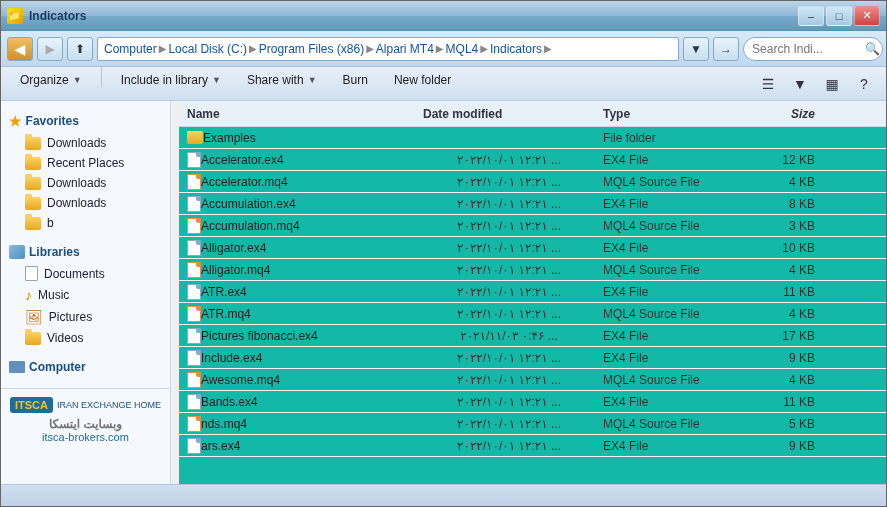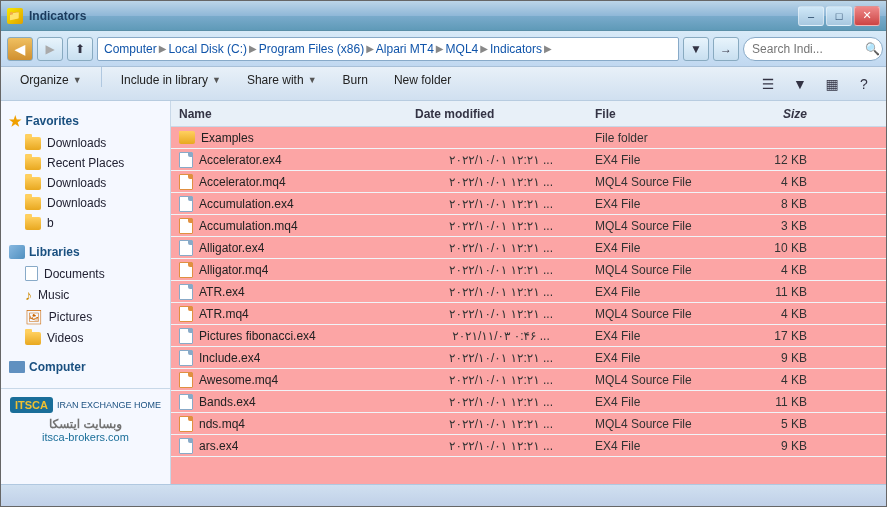--- a/index.html
+++ b/index.html
@@ -264,21 +264,22 @@
     }
     .music-icon { color: #cc8800; font-size: 14px; }
     .pic-icon { color: #cc6600; font-size: 14px; }
 
     
     .file-area {
       flex: 1;
       display: flex;
       flex-direction: column;
       overflow: hidden;
-      background: #fca5a5;
+      background: #14b8a6;
+      margin-left: 8px;
     }
     .file-list-header {
       height: 26px;
       background: #e8f0f8;
       border-bottom: 1px solid #c8d8e8;
       display: flex;
       align-items: center;
       font-size: 12px;
       color: #334;
       flex-shrink: 0;
@@ -303,21 +304,20 @@
       height: 22px;
       border-bottom: 1px solid #f0f4f8;
       cursor: pointer;
     }
 
     .file-name-cell {
       width: 240px;
       padding: 0 8px;
       display: flex;
       align-items: center;
-      gap: 6px;
       overflow: hidden;
     }
     .file-name-text {
       overflow: hidden;
       text-overflow: ellipsis;
       white-space: nowrap;
       font-size: 12px;
       color: #222;
     }
     .file-date { width: 180px; padding: 0 4px; font-size: 12px; color: #333; white-space: nowrap; overflow: hidden; text-align: center; }
@@ -524,21 +524,21 @@
         <div style="font-size:12px;color:#737373;font-weight:bold;direction:rtl;">وبسایت ایتسکا</div>
         <div style="font-size:11px;color:#1a6e99;">itsca-brokers.com</div>
       </div>
     </div>
 
     <div class="file-area">
 
       <div class="file-list-header">
         <div class="col-name">Name</div>
         <div class="col-date">Date modified</div>
-        <div class="col-type">File</div>
+        <div class="col-type">Type</div>
         <div class="col-size">Size</div>
       </div>
 
       <div class="file-list-body" id="file-list-body">
       <div class="file-row">
     <div class="file-name-cell">
       <div class="fi-folder"></div>
       <span class="file-name-text">Examples</span>
     </div>
     <div class="file-date"></div>

